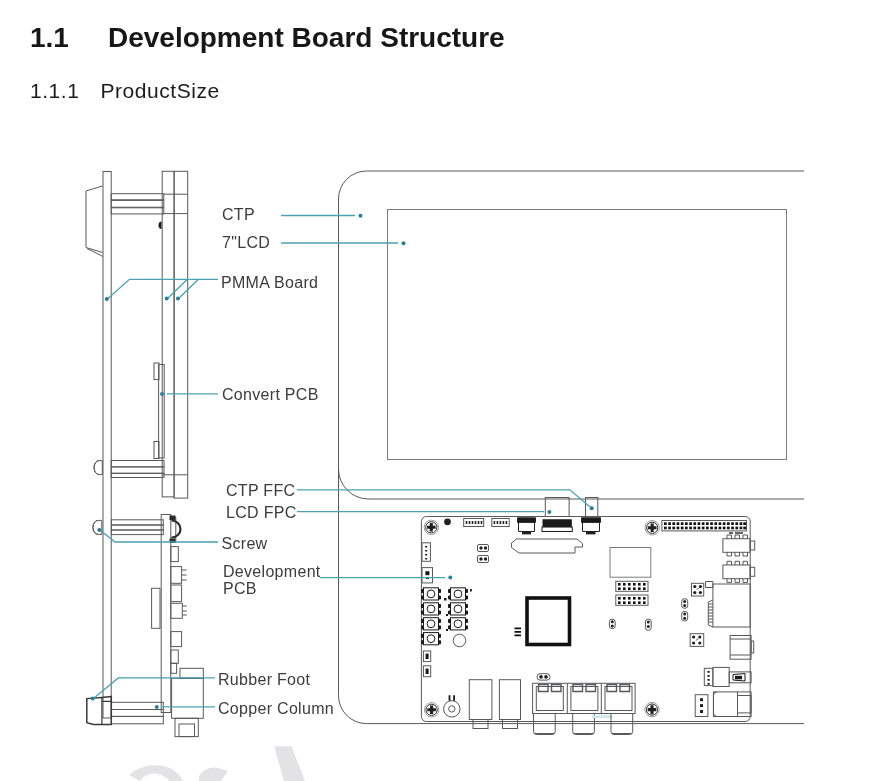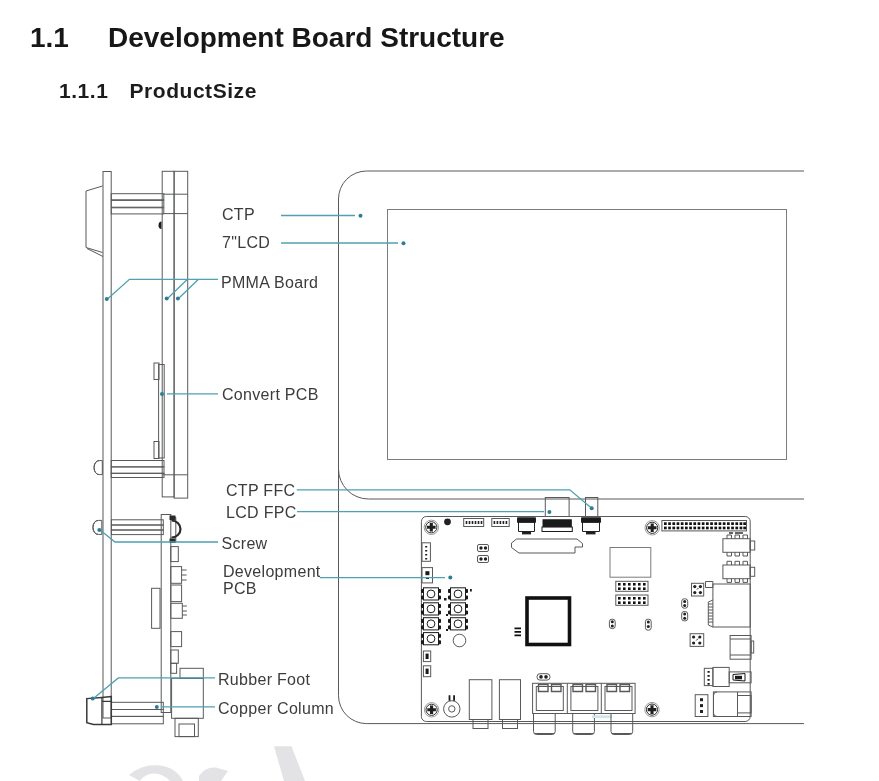--- a/index.html
+++ b/index.html
@@ -1,20 +1,20 @@
 <!DOCTYPE html>
 <html><head>
 <meta charset="utf-8">
 <style>
   html,body{margin:0;padding:0;background:#ffffff;}
   #page{position:relative;width:804px;height:781px;background:#fff;overflow:hidden;
         font-family:"Liberation Sans",sans-serif;}
   .h1{position:absolute;left:30px;top:22px;font-size:28px;font-weight:bold;color:#171717;letter-spacing:0px;}
   .h1 .num{margin-right:39px;}
-  .h2{position:absolute;left:30px;top:79px;font-size:21px;font-weight:bold;color:#1c1c1c;letter-spacing:0.55px;margin-left:29px;}
+  .h2{position:absolute;left:30px;top:79px;font-size:21px;font-weight:normal;color:#1c1c1c;letter-spacing:0.55px;}
   .h2 .num{margin-right:21px;}
   .body-text{position:absolute;left:29px;top:110px;font-size:16.5px;color:#3a3a3a;letter-spacing:0.55px;}
   svg text{font-family:"Liberation Sans",sans-serif;fill:#3c3c3c;font-size:16px;stroke:none;letter-spacing:0.3px;}
 </style>
 </head>
 <body>
 <div id="page">
 
   <div class="h1"><span class="num">1.1</span>Development Board Structure</div>
 

